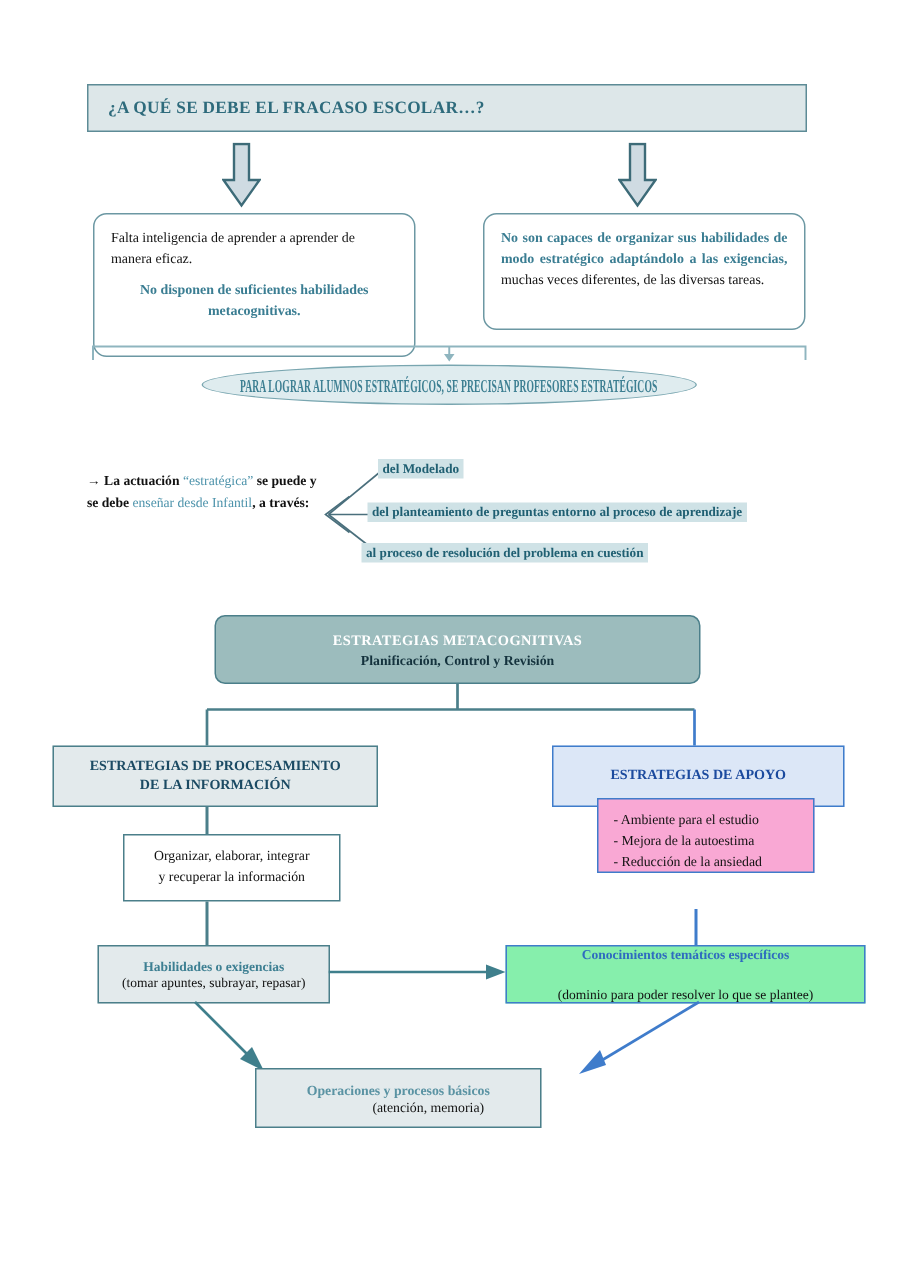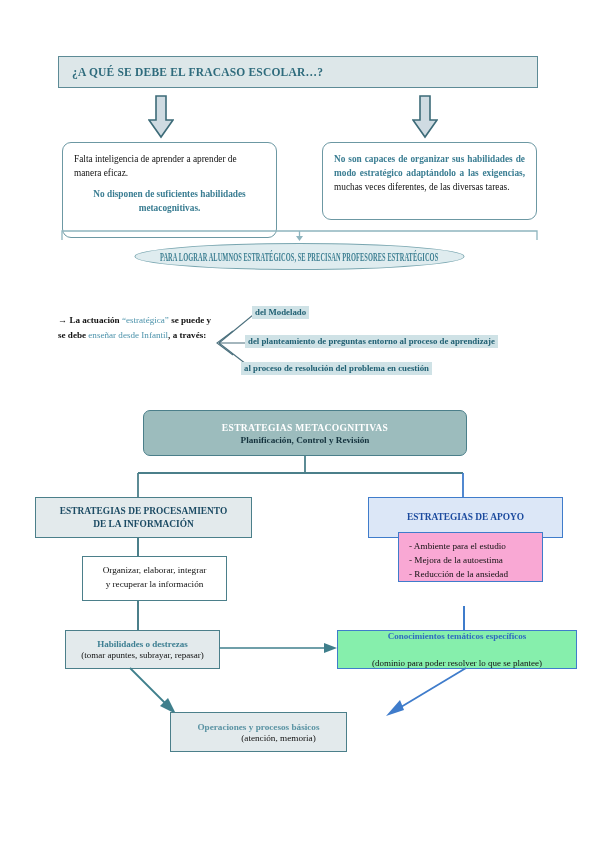--- a/index.html
+++ b/index.html
@@ -206,21 +206,21 @@
   #result-right {
     left: 337px; top: 630px; width: 240px; height: 39px;
     background: #86efac;
     border: 1.4px solid #3f7ccb;
     justify-content: space-between;
   }
   #result-right .rb-title { color: #2f6bbf; font-weight: bold; font-size: 9.0px; }
   #result-right .rb-sub { color: #111; font-size: 9.0px; }
 
   #result-bottom {
-    left: 170px; top: 712px; width: 177px; height: 40px;
+    left: 170px; top: 712px; width: 191px; height: 40px;
     background: #e3eaec;
     border: 1.3px solid #4b7f8a;
   }
   #result-bottom .rb-title { color: #5a93a3; font-weight: bold; font-size: 9.2px; }
   #result-bottom .rb-sub { color: #111; font-size: 9.2px; margin-left: 40px; }
 
   #arrow-l2r  { left: 219px; top: 641px; width: 120px; height: 14px; }
   #arrow-l-down { left: 128px; top: 666px; width: 56px; height: 52px; }
   #arrow-r-down { left: 380px; top: 666px; width: 90px; height: 52px; }
 </style>
@@ -323,21 +323,21 @@
   <div class="abs detail-box" id="detail-right">
     <span>- Ambiente para el estudio</span><br>
     <span>- Mejora de la autoestima</span><br>
     <span>- Reducción de la ansiedad</span>
   </div>
 
   <div class="abs" id="left-stem2"></div>
   <div class="abs" id="right-stem2"></div>
 
   <div class="abs result-box" id="result-left">
-    <div class="rb-title">Habilidades o destrezas</div>
+    <div class="rb-title">Habilidades o exigencias</div>
     <div class="rb-sub">(tomar apuntes, subrayar, repasar)</div>
   </div>
   <div class="abs result-box" id="result-right">
     <div class="rb-title">Conocimientos temáticos específicos</div>
     <div class="rb-sub">(dominio para poder resolver lo que se plantee)</div>
   </div>
 
   <div class="abs" id="arrow-l2r">
     <svg width="120" height="14" viewBox="0 0 120 14">
       <path d="M0,7 L108,7" fill="none" stroke="#3f7f8c" stroke-width="1.6"></path>

